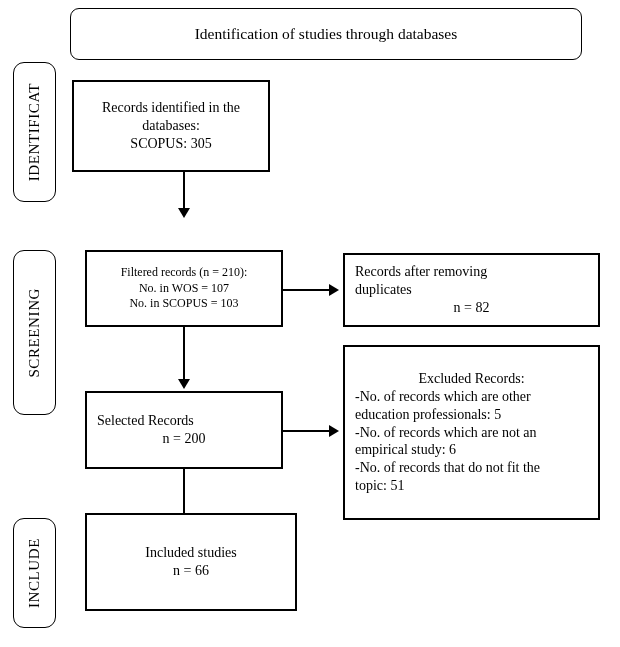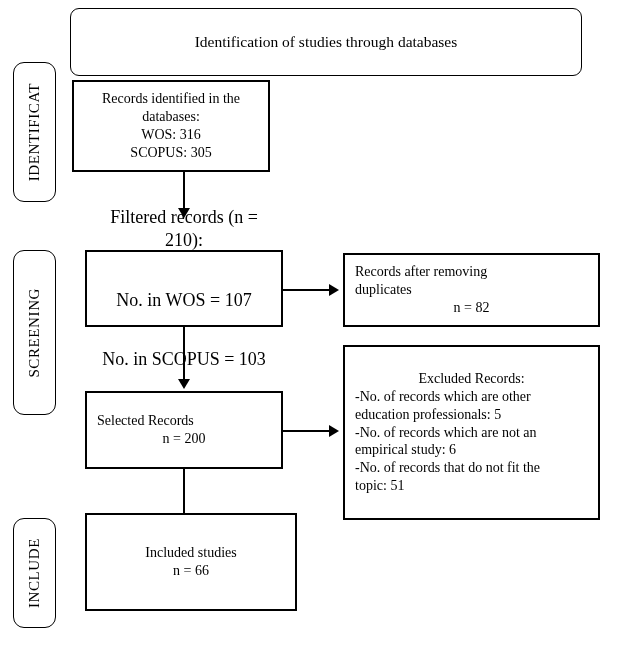--- a/index.html
+++ b/index.html
@@ -90,47 +90,46 @@
     border-top: 6px solid transparent;
     border-bottom: 6px solid transparent;
     border-left: 10px solid #000000;
   }
 </style>
 </head>
 <body>
 
 <div id="diagram">
 
-  <div class="banner" style="left:70px; top:8px; width:512px; height:68px; font-size:15.5px;">
+  <div class="banner" style="left:70px; top:8px; width:512px; height:52px; font-size:15.5px;">
     <span>Identification of studies through databases</span>
   </div>
 
   <div class="stage" style="left:13px; top:62px; width:43px; height:140px;">
     <span class="vtext" style="font-size:15px;">IDENTIFICAT</span>
   </div>
 
   <div class="stage" style="left:13px; top:250px; width:43px; height:165px;">
     <span class="vtext" style="font-size:15px;">SCREENING</span>
   </div>
 
   <div class="stage" style="left:13px; top:518px; width:43px; height:110px;">
     <span class="vtext" style="font-size:15px;">INCLUDE</span>
   </div>
 
   <div class="box center pad-h" style="left:72px; top:80px; width:198px; height:92px; font-size:14px;">
     <span class="line">Records identified in the</span>
     <span class="line">databases:</span>
-    <span class="line">WOS: 316</span>
     <span class="line">SCOPUS: 305</span>
   </div>
 
   <div class="vline" style="left:183px; top:172px; height:40px;"></div>
   <div class="arrow-down" style="left:178px; top:208px;"></div>
 
-  <div class="box center pad-h" style="left:85px; top:250px; width:198px; height:77px; font-size:18px;gap:36px;">
+  <div class="box center pad-h" style="left:85px; top:250px; width:198px; height:77px; font-size:12px;">
     <span class="line">Filtered records (n = 210):</span>
     <span class="line">No. in WOS = 107</span>
     <span class="line">No. in SCOPUS = 103</span>
   </div>
 
   <div class="hline" style="left:283px; top:289px; width:48px;"></div>
   <div class="arrow-right" style="left:329px; top:284px;"></div>
 
   <div class="box pad-h" style="left:343px; top:253px; width:257px; height:74px; font-size:14px;">
     <span class="line left">Records after removing</span>

